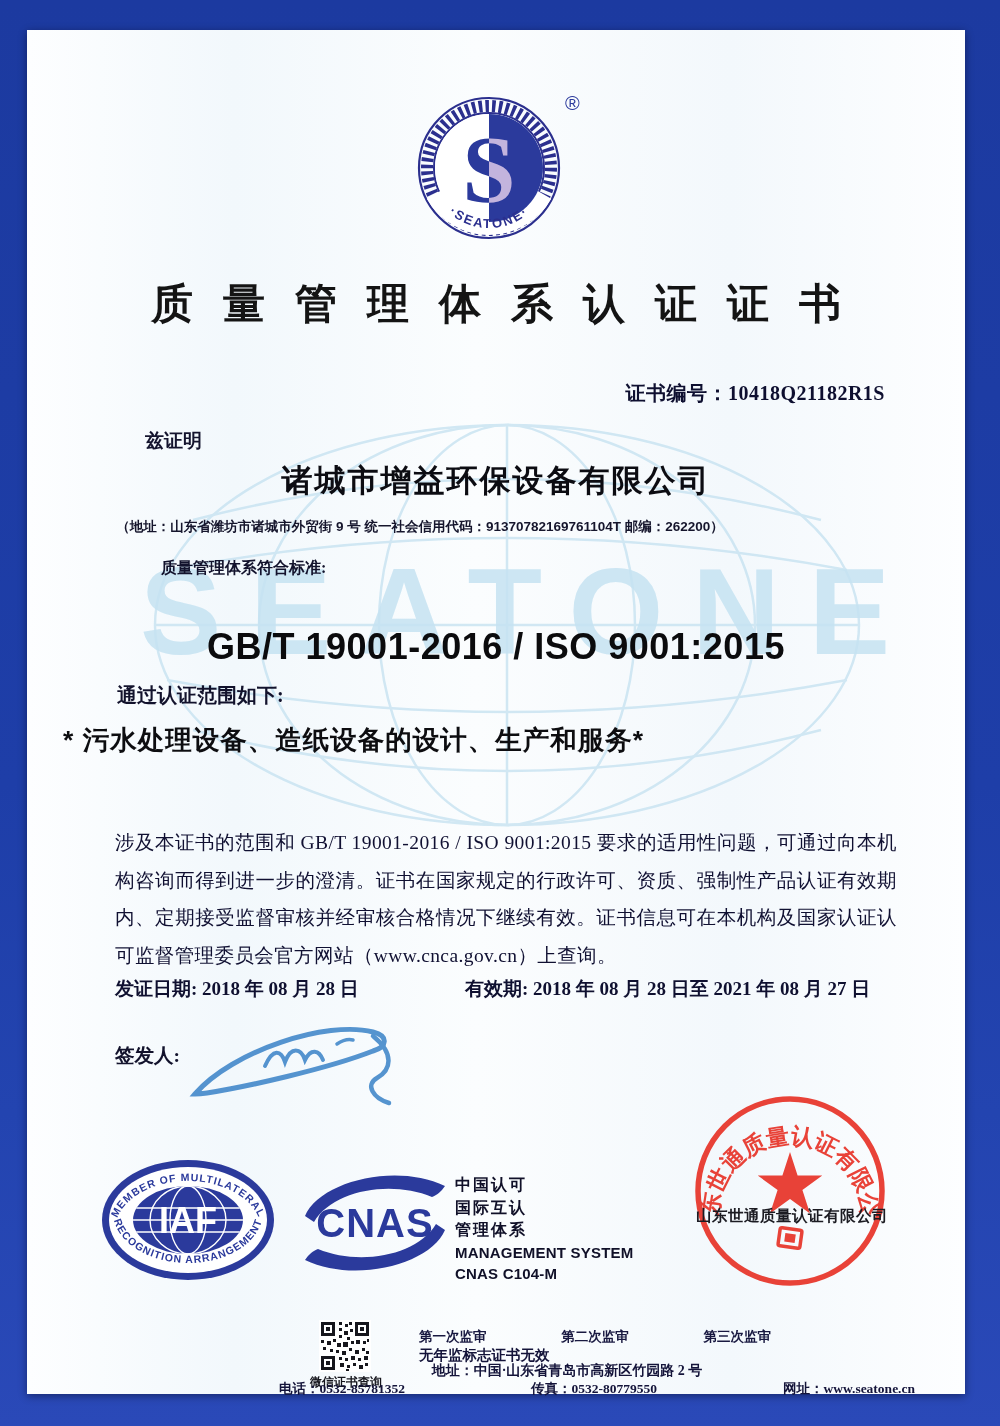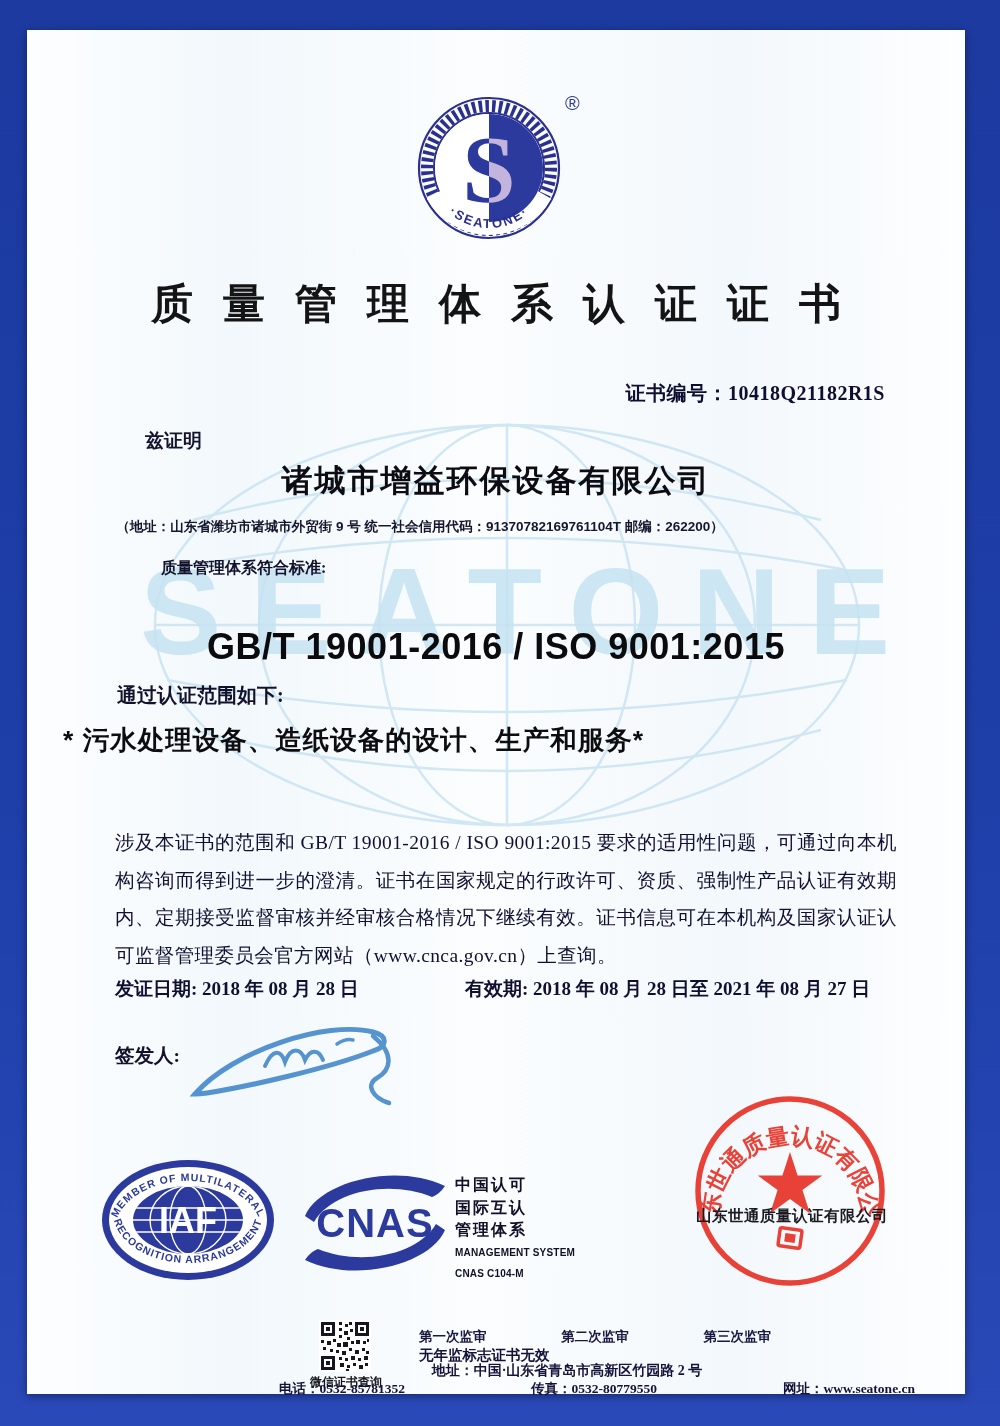--- a/index.html
+++ b/index.html
@@ -59,21 +59,21 @@
   .date-valid{left:438px;top:946px;font-size:19px;font-weight:600;color:#0f1030;}
   .signer{left:88px;top:1012px;font-size:19.5px;font-weight:600;color:#12122c;}
   .signature{left:150px;top:976px;z-index:3;}
   .iaf{left:72px;top:1126px;}
   .cnas{left:272px;top:1140px;}
   .accred{
     left:428px;top:1144px;width:260px;
     font-family:"Liberation Sans","DejaVu Sans",sans-serif;color:#101028;
   }
   .accred .cn{font-size:16px;font-weight:bold;line-height:22.5px;letter-spacing:2px;}
-  .accred .en{font-size:10px;font-weight:bold;line-height:21px;letter-spacing:.2px;}
+  .accred .en{font-size:15px;font-weight:bold;line-height:21px;letter-spacing:.2px;}
   .stamp{left:658px;top:1056px;z-index:2;opacity:.93;}
   .stamp-name{
     left:640px;top:1176px;width:250px;text-align:center;z-index:4;
     font-size:15.5px;font-weight:bold;color:#1b1b22;letter-spacing:.5px;
     font-family:"Liberation Sans","DejaVu Sans",sans-serif;
   }
   .qr{left:292px;top:1290px;}
   .qr-label{
     left:276px;top:1344px;width:86px;text-align:center;
     font-size:12px;font-weight:bold;color:#15151c;

